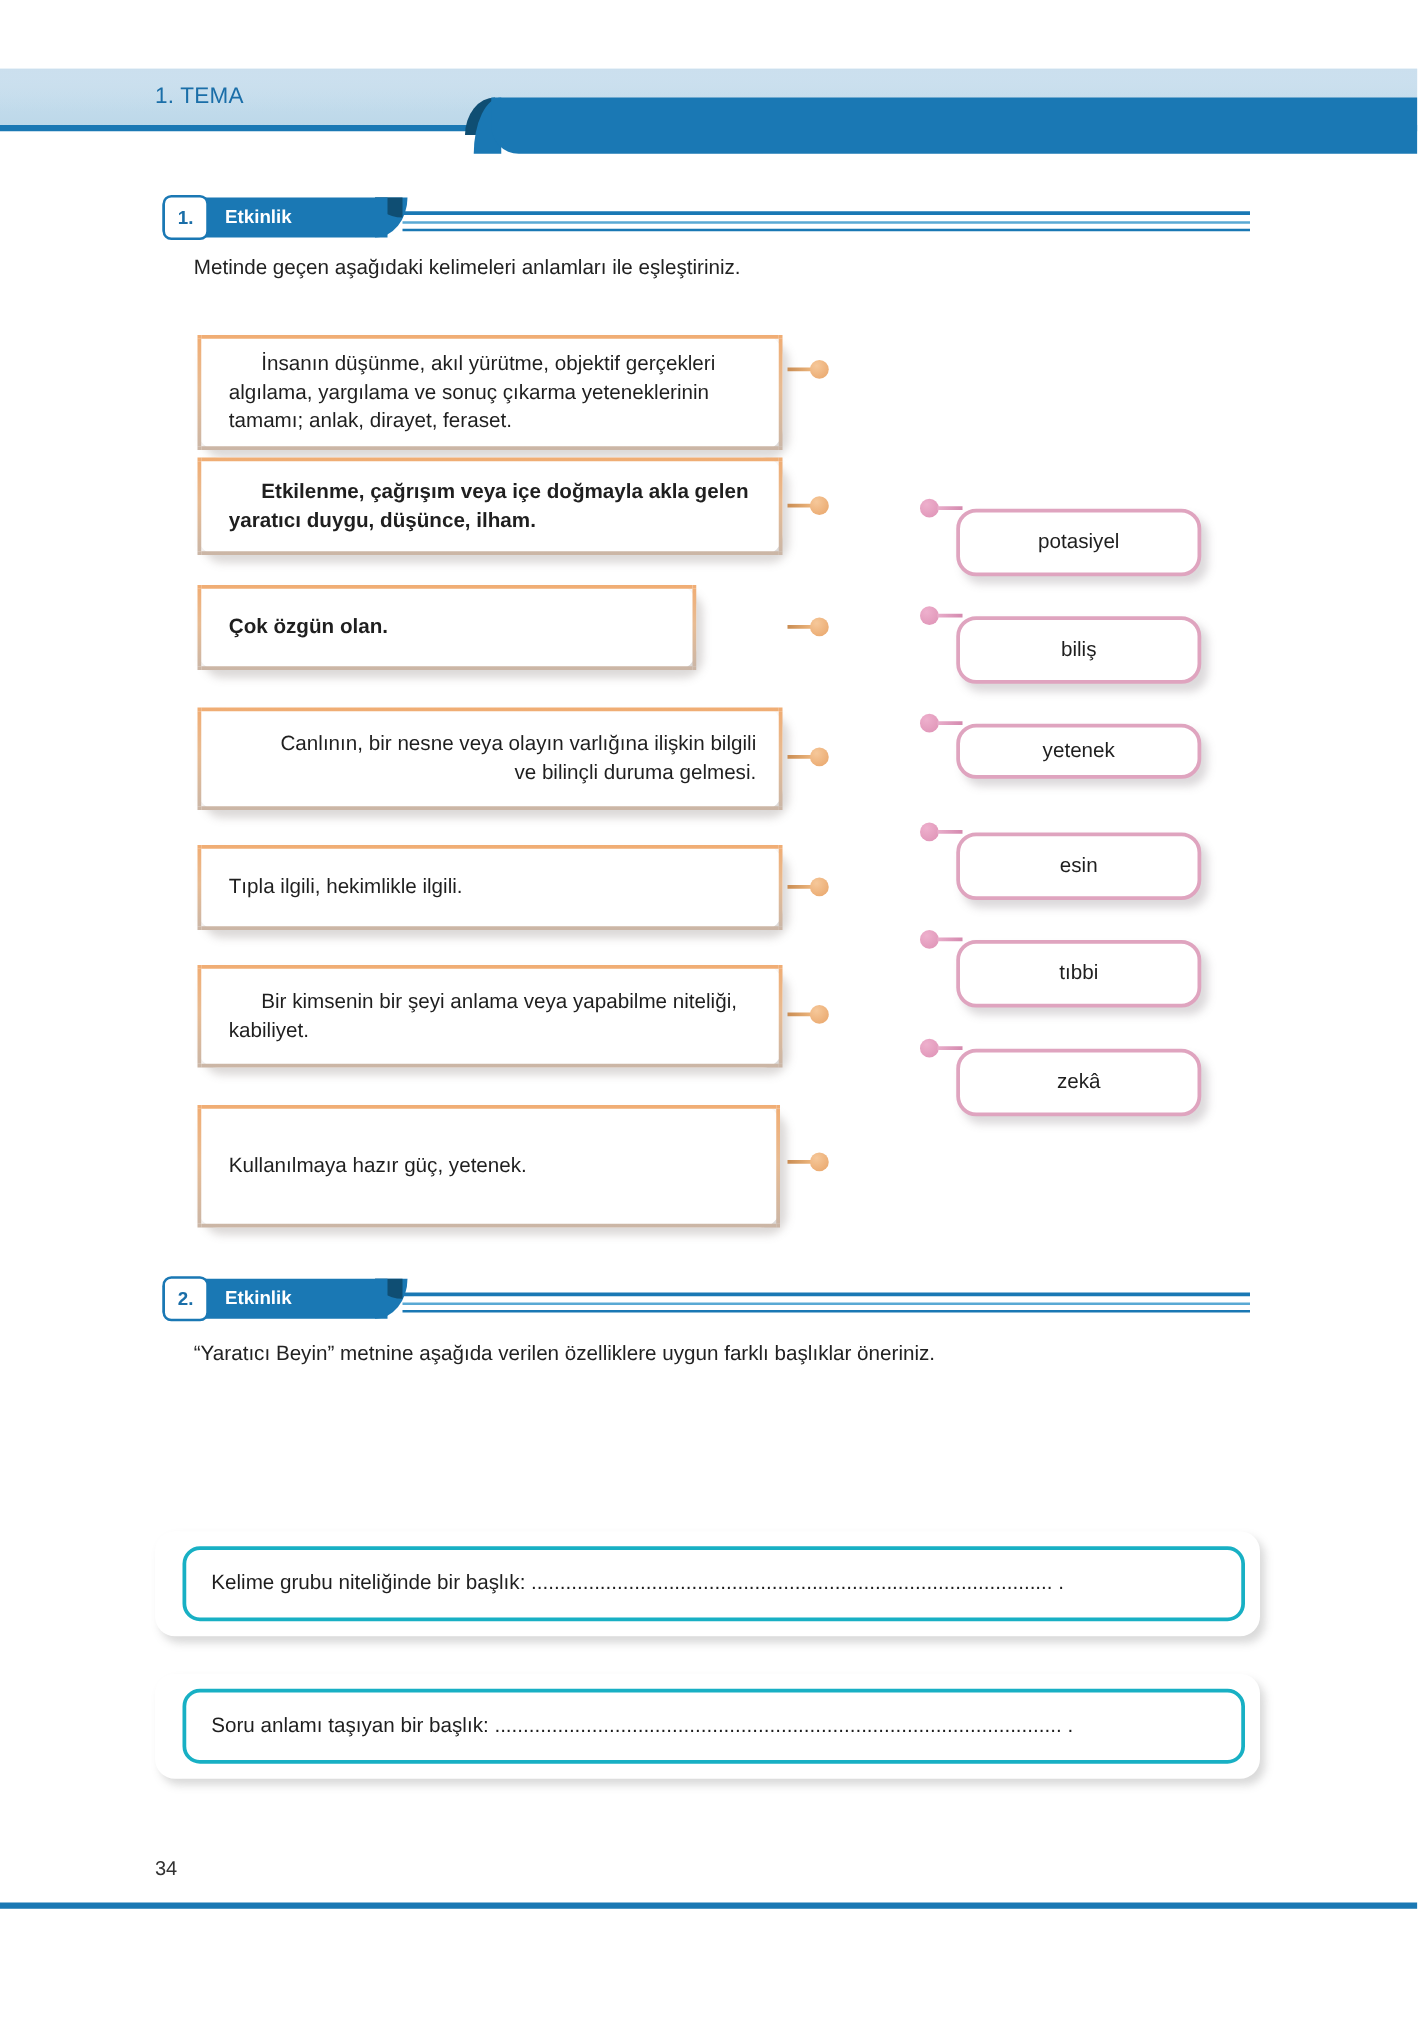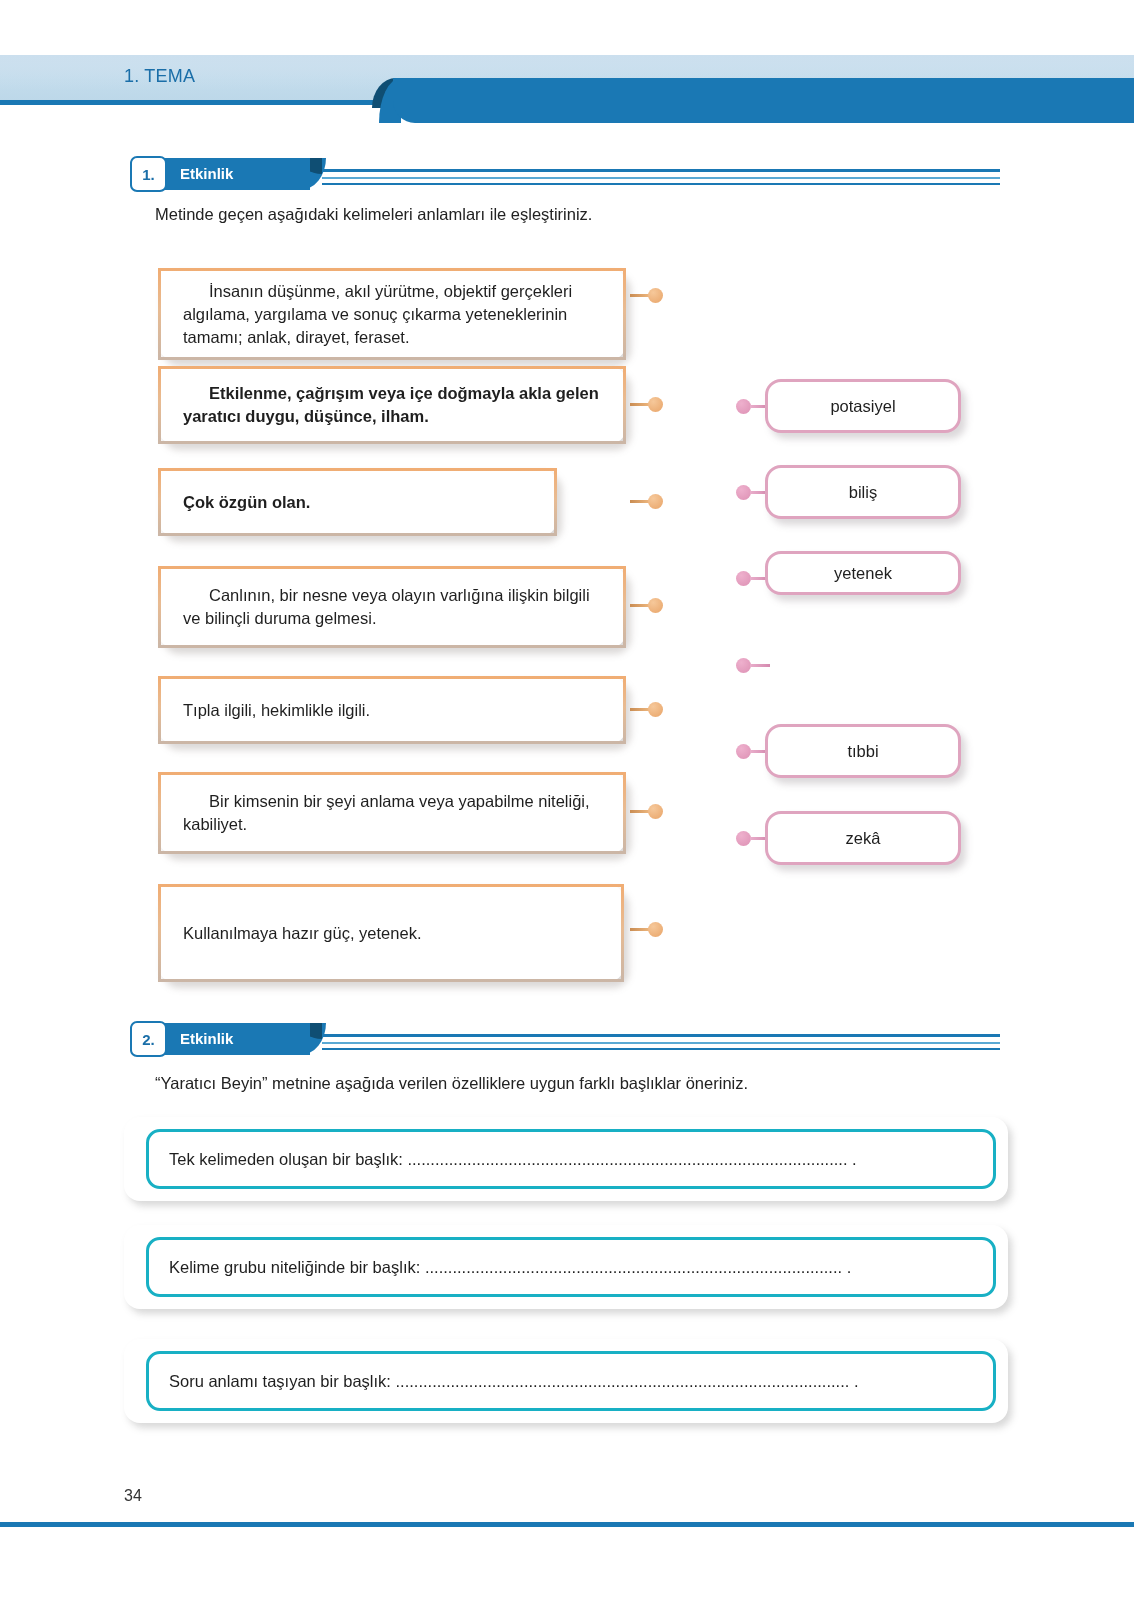--- a/index.html
+++ b/index.html
@@ -221,20 +221,21 @@
     text-indent: 0;
   }
 
   .word-box {
     position: absolute;
     box-sizing: border-box;
     background: #ffffff;
     border: 3px solid #dfa4bf;
     border-radius: 16px;
     box-shadow: 5px 6px 7px rgba(120,110,115,0.26);
+    margin-top: 28px;
   }
   .word-text {
     position: absolute;
     left: 0;
     right: 0;
     top: 50%;
     transform: translateY(-50%);
     text-align: center;
     font-size: 16.5px;
     color: #1f1f1f;
@@ -354,21 +355,21 @@
   </div>
   <div class="conn-stem left" style="left:630px; top:403px; width:20px;"></div>
   <div class="conn-dot left" style="left:648px; top:397px;"></div>
 
   <div class="def-box" style="left:158px; top:468px; width:399px; height:68px;font-weight:bold;">
     <div class="def-text noindent">Çok özgün olan.</div>
   </div>
   <div class="conn-stem left" style="left:630px; top:500px; width:20px;"></div>
   <div class="conn-dot left" style="left:648px; top:494px;"></div>
 
-  <div class="def-box" style="left:158px; top:566px; width:468px; height:82px;">
+  <div class="def-box" style="left:158px; top:566px; width:468px; height:82px;text-align:right;">
     <div class="def-text">Canlının, bir nesne veya olayın varlığına ilişkin bilgili ve bilinçli duruma gelmesi.</div>
   </div>
   <div class="conn-stem left" style="left:630px; top:604px; width:20px;"></div>
   <div class="conn-dot left" style="left:648px; top:598px;"></div>
 
   <div class="def-box" style="left:158px; top:676px; width:468px; height:68px;">
     <div class="def-text noindent">Tıpla ilgili, hekimlikle ilgili.</div>
   </div>
   <div class="conn-stem left" style="left:630px; top:708px; width:20px;"></div>
   <div class="conn-dot left" style="left:648px; top:702px;"></div>
@@ -398,20 +399,23 @@
   </div>
 
   <div class="conn-dot right" style="left:736px; top:571px;"></div>
   <div class="conn-stem right" style="left:750px; top:577px; width:20px;"></div>
   <div class="word-box" style="left:765px; top:551px; width:196px; height:44px;">
     <div class="word-text">yetenek</div>
   </div>
 
   <div class="conn-dot right" style="left:736px; top:658px;"></div>
   <div class="conn-stem right" style="left:750px; top:664px; width:20px;"></div>
+  <div class="word-box" style="left:765px; top:638px; width:196px; height:54px;">
+    <div class="word-text">esin</div>
+  </div>
 
   <div class="conn-dot right" style="left:736px; top:744px;"></div>
   <div class="conn-stem right" style="left:750px; top:750px; width:20px;"></div>
   <div class="word-box" style="left:765px; top:724px; width:196px; height:54px;">
     <div class="word-text">tıbbi</div>
   </div>
 
   <div class="conn-dot right" style="left:736px; top:831px;"></div>
   <div class="conn-stem right" style="left:750px; top:837px; width:20px;"></div>
   <div class="word-box" style="left:765px; top:811px; width:196px; height:54px;">
@@ -426,25 +430,20 @@
     <div class="act-ribbon-fold"></div>
     <div class="act-ribbon"></div>
     <div class="act-label">Etkinlik</div>
     <div class="act-num-box">
       <span class="act-num">2.</span>
     </div>
   </div>
 
   <div class="instruction" style="left:155px; top:1072px; width:880px;">“Yaratıcı Beyin” metnine aşağıda verilen özelliklere uygun farklı başlıklar öneriniz.</div>
 
-  <div class="ans-outer" style="left:124px; top:1117px; width:884px; height:84px;">
-    <div class="ans-inner">
-      <div class="ans-text">Tek kelimeden oluşan bir başlık: ................................................................................................ .</div>
-    </div>
-  </div>
 
   <div class="ans-outer" style="left:124px; top:1225px; width:884px; height:84px;">
     <div class="ans-inner">
       <div class="ans-text">Kelime grubu niteliğinde bir başlık: ........................................................................................... .</div>
     </div>
   </div>
 
   <div class="ans-outer" style="left:124px; top:1339px; width:884px; height:84px;">
     <div class="ans-inner">
       <div class="ans-text">Soru anlamı taşıyan bir başlık: ................................................................................................... .</div>

